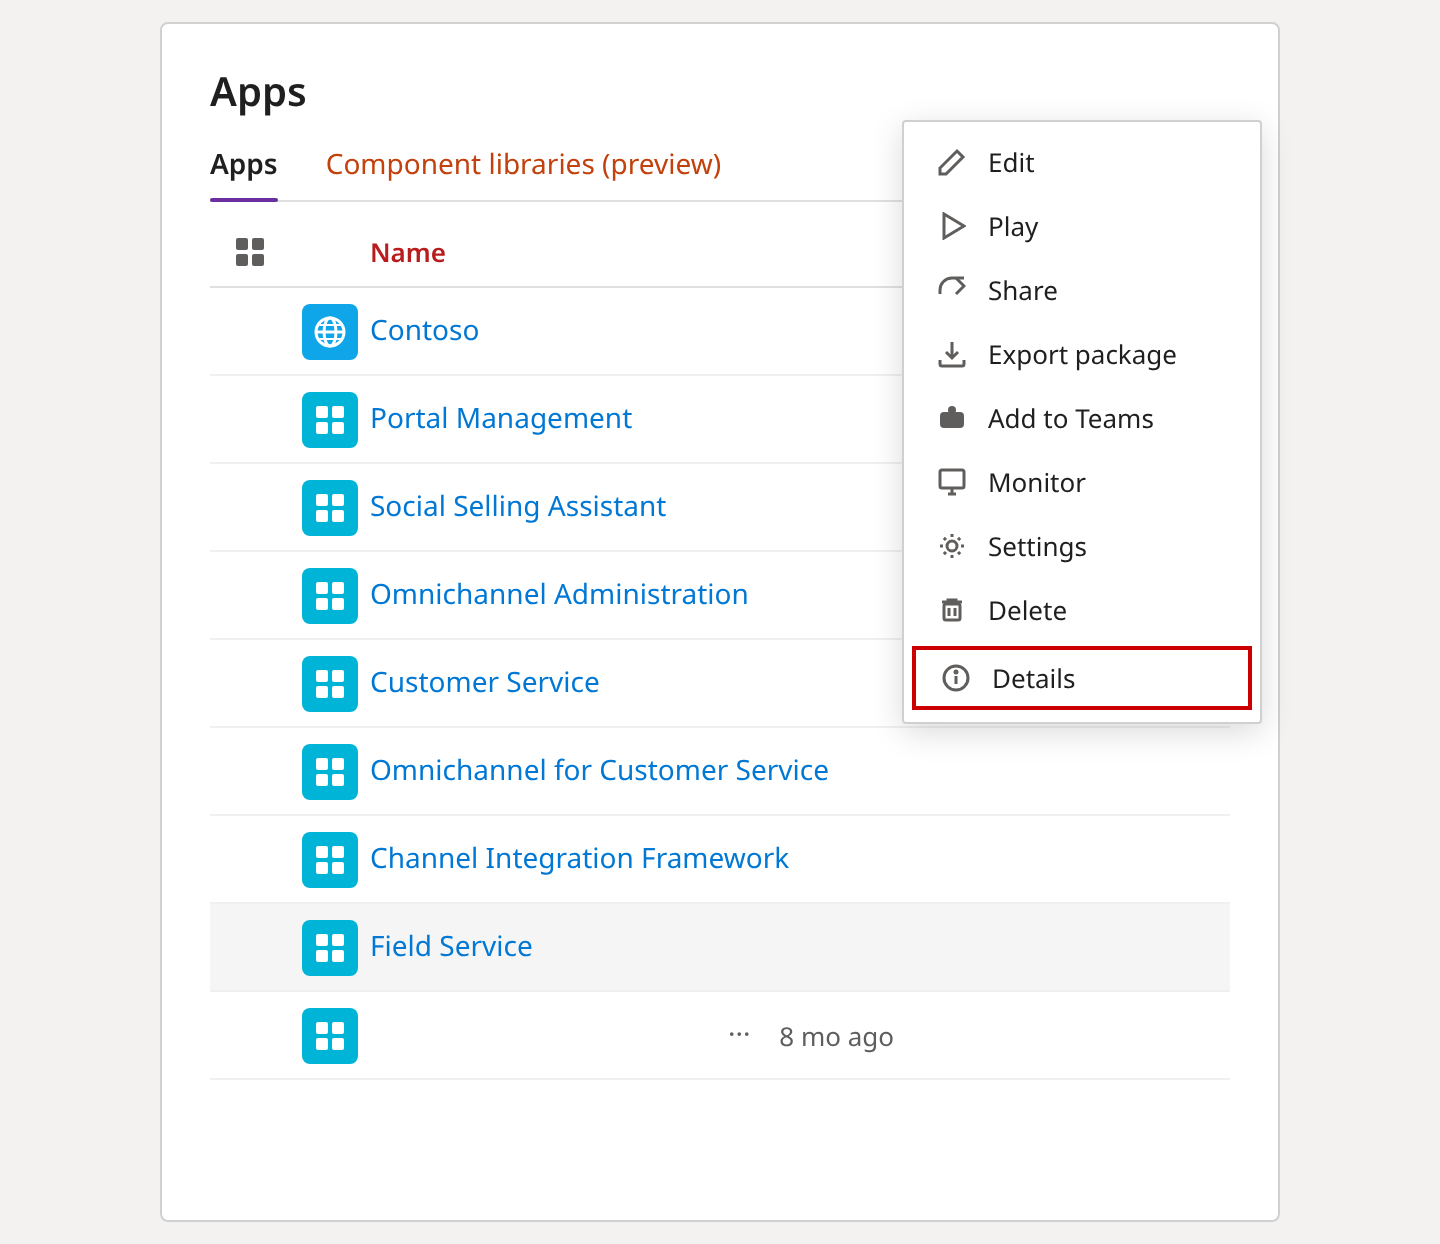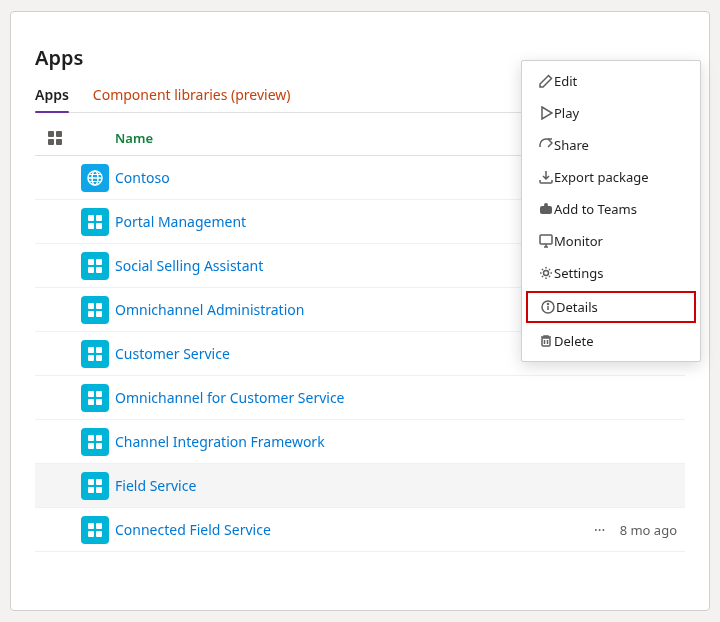--- a/index.html
+++ b/index.html
@@ -9,23 +9,23 @@
       display: flex;
       justify-content: center;
       align-items: center;
       min-height: 100vh;
       padding: 10px;
     }
     .window {
       background: #fff;
       border: 1px solid #d0d0d0;
       border-radius: 4px;
-      width: 700px;
+      width: 560px;
       min-height: 600px;
-      padding: 32px 24px;
+      padding: 20px 24px;
       position: relative;
     }
     .page-title {
       font-size: 20px;
       font-weight: 600;
       color: #1f1f1f;
       margin-bottom: 14px;
     }
     .tabs {
       display: flex;
@@ -63,21 +63,21 @@
     .table-header {
       display: grid;
       grid-template-columns: 40px 40px 1fr 160px;
       align-items: center;
       padding: 8px 0;
       border-bottom: 1px solid #e0e0e0;
     }
     .table-header-name {
       font-size: 13px;
       font-weight: 600;
-      color: #15803d;
+      color: #b91c1c;
     }
     .table-header-modified {
       font-size: 13px;
       font-weight: 600;
       color: #1f1f1f;
       text-align: right;
       padding-right: 20px;
     }
     .table-row {
       display: grid;
@@ -191,20 +191,21 @@
       border: 1px solid #d0d0d0;
       box-shadow: 0 4px 16px rgba(0,0,0,0.15);
       border-radius: 2px;
       z-index: 100;
       min-width: 180px;
       padding: 4px 0;
     }
     .context-menu-item {
       display: flex;
       align-items: center;
+      gap: 10px;
       padding: 7px 16px;
       font-size: 13px;
       color: #1f1f1f;
       cursor: pointer;
     }
     .context-menu-item.highlighted-item {
       border: 2px solid #c00;
       margin: 2px 4px;
       padding: 5px 12px;
     }
@@ -380,21 +381,20 @@
       <div class="icon-col">
         <div class="app-icon" style="background:#00b4d8;">
           <svg width="16" height="16" viewBox="0 0 16 16" fill="white">
             <rect x="1" y="1" width="6" height="6" rx="1"></rect>
             <rect x="9" y="1" width="6" height="6" rx="1"></rect>
             <rect x="1" y="9" width="6" height="6" rx="1"></rect>
             <rect x="9" y="9" width="6" height="6" rx="1"></rect>
           </svg>
         </div>
       </div>
-      <div class="app-name">Connected Field Service</div>
       <div class="modified-col">
         <div class="ellipsis-dots">···</div>
         <span>8 mo ago</span>
       </div>
     </div>
   </div>
 
   <div class="context-menu">
     <div class="context-menu-item">
       <span class="menu-icon">
@@ -450,37 +450,37 @@
       <span>Monitor</span>
     </div>
     <div class="context-menu-item">
       <span class="menu-icon">
         <svg width="14" height="14" viewBox="0 0 14 14" fill="none" stroke="#605e5c" stroke-width="1.5">
           <circle cx="7" cy="7" r="2.5"></circle>
           <path d="M7 1v1.5M7 11.5V13M1 7h1.5M11.5 7H13M2.93 2.93l1.06 1.06M10.01 10.01l1.06 1.06M2.93 11.07l1.06-1.06M10.01 3.99l1.06-1.06"></path>
         </svg>
       </span>
       <span>Settings</span>
-    </div>
-    <div class="context-menu-item highlighted-item">
-      <span class="menu-icon">
-        <svg width="14" height="14" viewBox="0 0 14 14" fill="none" stroke="#605e5c" stroke-width="1.5">
-          <circle cx="7" cy="7" r="6"></circle>
-          <line x1="7" y1="6" x2="7" y2="10"></line>
-          <circle cx="7" cy="4" r="0.5" fill="#605e5c"></circle>
-        </svg>
-      </span>
-      <span>Details</span>
     </div>
     <div class="context-menu-item">
       <span class="menu-icon">
         <svg width="14" height="14" viewBox="0 0 14 14" fill="none" stroke="#605e5c" stroke-width="1.5">
           <polyline points="2,3 12,3"></polyline>
           <path d="M5 3V2h4v1"></path>
           <rect x="3" y="4" width="8" height="8" rx="1"></rect>
           <line x1="5.5" y1="6" x2="5.5" y2="10"></line>
           <line x1="8.5" y1="6" x2="8.5" y2="10"></line>
         </svg>
       </span>
       <span>Delete</span>
     </div>
+    <div class="context-menu-item highlighted-item">
+      <span class="menu-icon">
+        <svg width="14" height="14" viewBox="0 0 14 14" fill="none" stroke="#605e5c" stroke-width="1.5">
+          <circle cx="7" cy="7" r="6"></circle>
+          <line x1="7" y1="6" x2="7" y2="10"></line>
+          <circle cx="7" cy="4" r="0.5" fill="#605e5c"></circle>
+        </svg>
+      </span>
+      <span>Details</span>
+    </div>
   </div>
 </div>
 
 </body></html>

